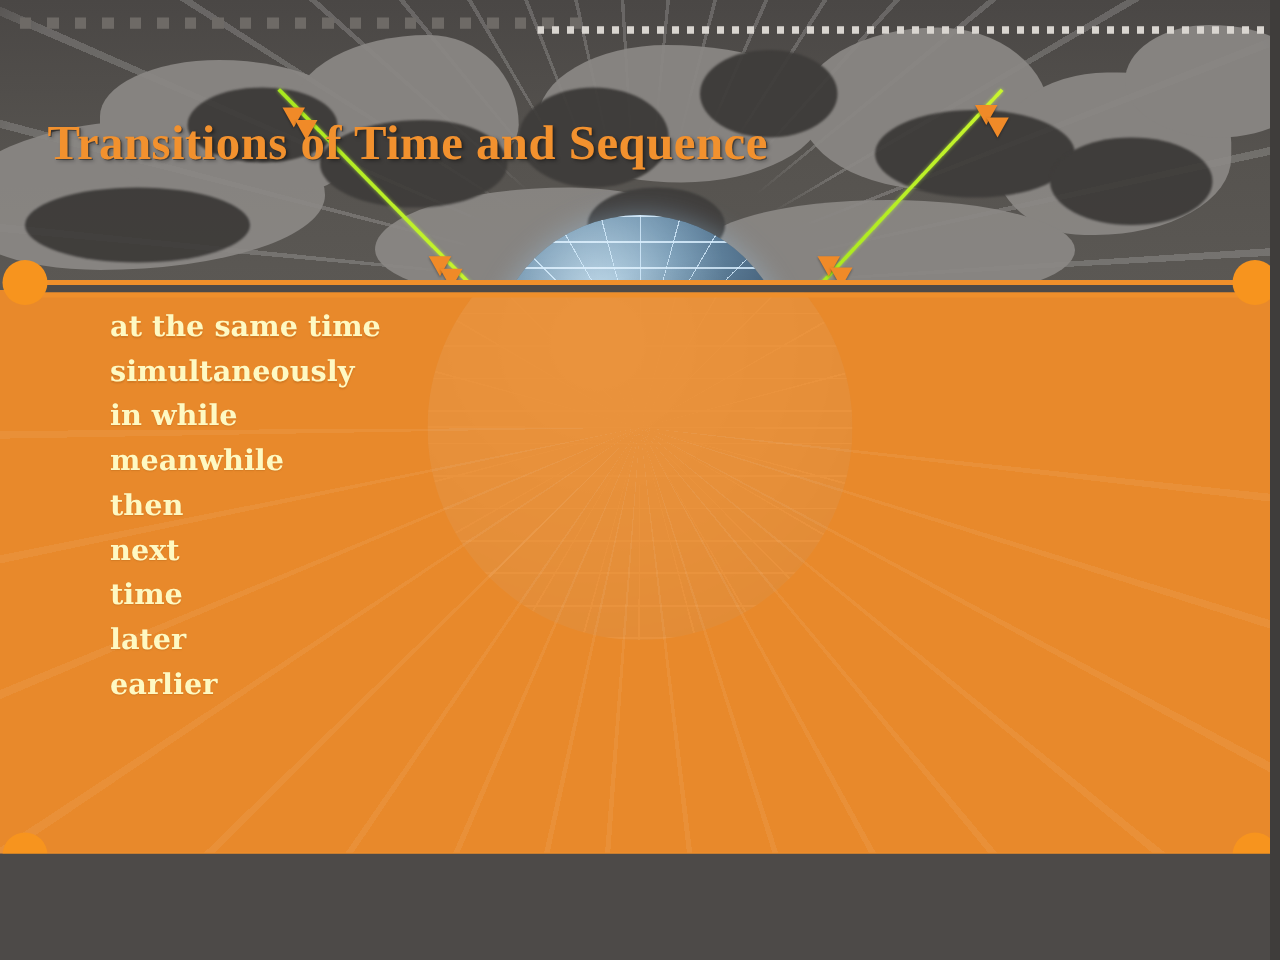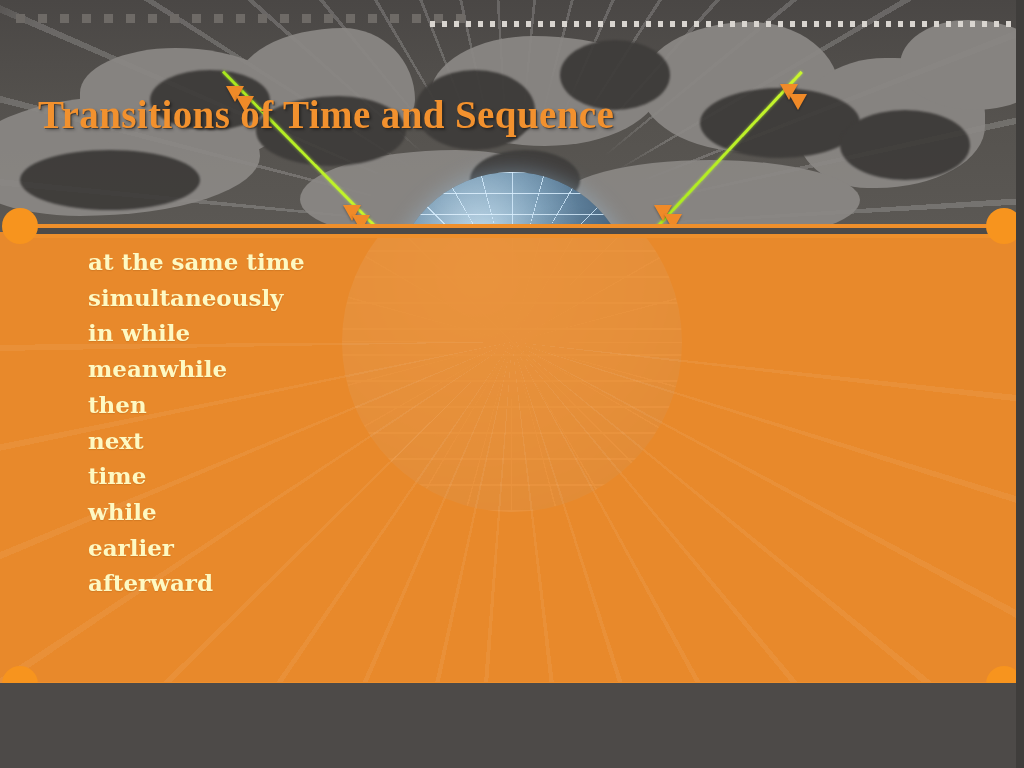--- a/index.html
+++ b/index.html
@@ -323,23 +323,22 @@
   </div>
 
   <ul class="word-list">
     <li>at the same time</li>
     <li>simultaneously</li>
     <li>in while</li>
     <li>meanwhile</li>
     <li>then</li>
     <li>next</li>
     <li>time</li>
-    <li>while</li>
+    <li>later</li>
     <li>earlier</li>
-    <li>afterward</li>
   </ul>
 
   <div class="bar-wrap bar-top">
     <div class="bar-line upper"></div>
     <div class="bar-dark"></div>
     <div class="bar-line lower"></div>
     <div class="cap left"></div>
     <div class="cap right"></div>
   </div>
 

